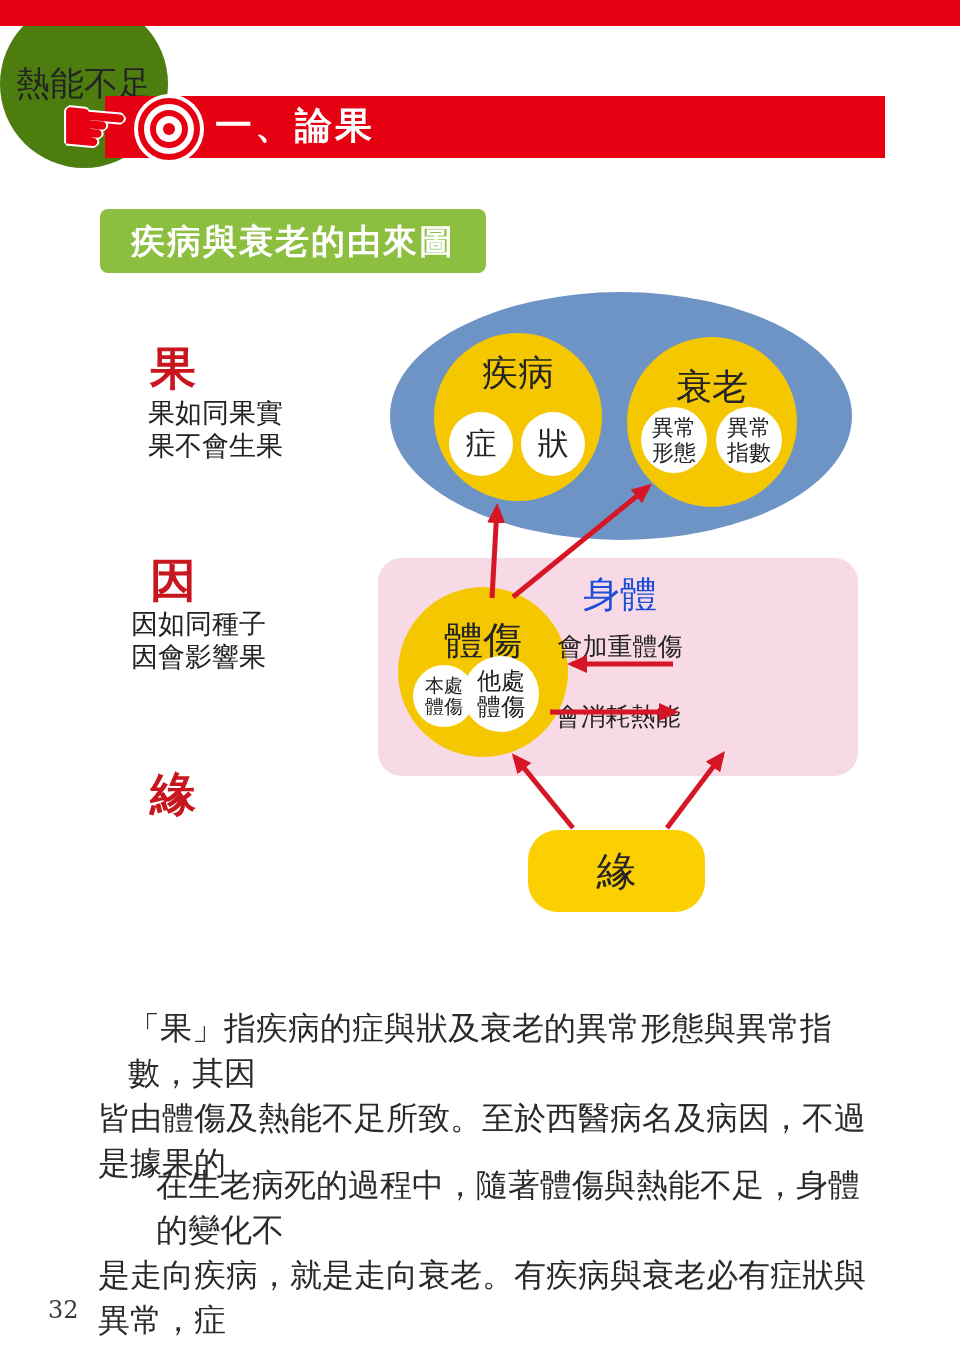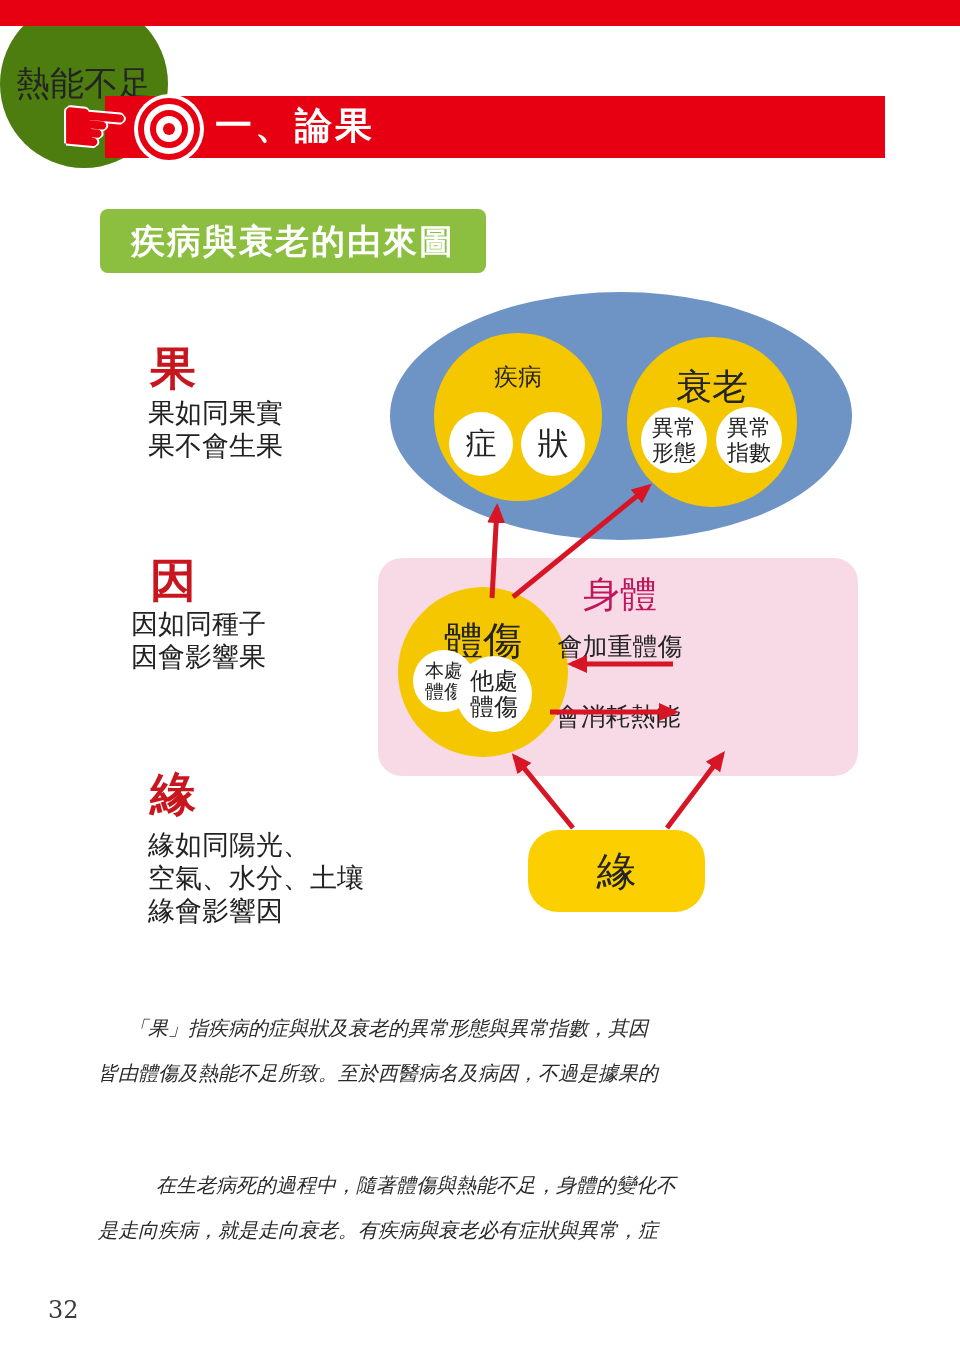--- a/index.html
+++ b/index.html
@@ -30,47 +30,47 @@
   #yuan-head{left:150px;top:770px;}
   #yuan-lines{left:148px;top:828px;}
   
   .blue-ellipse{position:absolute;left:390px;top:292px;width:462px;height:248px;background:#6d94c5;
         border-radius:50%;z-index:1;}
   .ycircle{position:absolute;background:#f4c700;border-radius:50%;z-index:2;}
   .wcircle{position:absolute;background:#fff;border-radius:50%;z-index:3;display:flex;
         flex-direction:column;align-items:center;justify-content:center;color:#222;}
   .circle-label{position:absolute;width:100%;text-align:center;color:#242424;font-weight:500;}
   #disease-circle{left:434px;top:333px;width:168px;height:168px;}
-  #disease-label{top:28px;font-size:24px;text-align:center;}
+  #disease-label{top:16px;font-size:36px;text-align:center;}
   #disease-sub1{left:15px;top:79px;width:64px;height:64px;font-size:31px;}
   #disease-sub2{left:87px;top:79px;width:64px;height:64px;font-size:31px;}
   #aging-circle{left:627px;top:337px;width:170px;height:170px;}
   #aging-label{top:26px;font-size:36px;}
   #aging-sub1{left:14px;top:70px;width:66px;height:66px;font-size:22px;line-height:25px;}
   #aging-sub2{left:89px;top:70px;width:66px;height:66px;font-size:22px;line-height:25px;}
   .pink-box{position:absolute;left:378px;top:558px;width:480px;height:218px;background:#f8dae6;
         border-radius:24px;z-index:1;}
   #body-label{position:absolute;left:560px;top:570px;width:120px;text-align:center;
-        font-size:37px;font-weight:500;color:#be185d;z-index:2;}
+        font-size:37px;font-weight:500;color:#1d4ed8;z-index:2;}
   #injury-circle{left:398px;top:587px;width:170px;height:170px;}
   #injury-label{top:27px;font-size:39px;}
-  #injury-sub1{left:15px;top:63px;width:62px;height:62px;font-size:19px;line-height:21px;}
-  #injury-sub2{left:58px;top:69px;width:76px;height:76px;font-size:24px;line-height:26px;align-items:center;}
+  #injury-sub1{left:15px;top:78px;width:62px;height:62px;font-size:19px;line-height:21px;}
+  #injury-sub2{left:65px;top:69px;width:76px;height:76px;font-size:24px;line-height:26px;align-items:center;}
   #heat-circle{left:672px;top:586px;width:168px;height:168px;background:#4d7c0f;border-radius:50%;
         z-index:2;display:flex;align-items:center;justify-content:center;font-size:34px;
         color:#242424;font-weight:500;}
   .arrow-label{position:absolute;font-size:25px;color:#242424;z-index:4;width:160px;text-align:center;}
   #worsen-label{left:540px;top:630px;}
   #consume-label{left:538px;top:700px;}
   .yuan-box{position:absolute;left:528px;top:830px;width:177px;height:82px;background:#fccf00;
         border-radius:30px;z-index:2;display:flex;align-items:center;justify-content:center;
         font-size:40px;color:#242424;font-weight:500;}
   .arrows-svg{position:absolute;left:0;top:0;width:960px;height:1362px;z-index:10;pointer-events:none;}
   
-  .bodytext{position:absolute;left:98px;width:792px;font-size:20px;line-height:45px;color:#2a2a2a;font-style:italic;}
+  .bodytext{position:absolute;left:98px;width:792px;font-size:32px;line-height:45px;color:#2a2a2a;}
   #para1{top:1006px;}
   #para2{top:1163px;}
   .indent1{padding-left:30px;}
   .indent2{padding-left:58px;}
   .page-number{position:absolute;left:36px;top:1296px;font-size:24px;color:#3c3c3c;
         font-family:"DejaVu Serif",serif;margin-left:12px;}
 </style>
 </head>
 <body>
 
@@ -95,25 +95,20 @@
   <div class="legend-lines" id="guo-lines">
     <div>果如同果實</div>
     <div>果不會生果</div>
   </div>
   <div class="legend-head" id="yin-head">因</div>
   <div class="legend-lines" id="yin-lines">
     <div>因如同種子</div>
     <div>因會影響果</div>
   </div>
   <div class="legend-head" id="yuan-head">緣</div>
-  <div class="legend-lines" id="yuan-lines">
-    <div>緣如同陽光、</div>
-    <div>空氣、水分、土壤</div>
-    <div>緣會影響因</div>
-  </div>
 
   <div class="blue-ellipse"></div>
   <div class="ycircle" id="disease-circle">
     <div class="circle-label" id="disease-label">疾病</div>
     <div class="wcircle" id="disease-sub1">
       <span>症</span>
     </div>
     <div class="wcircle" id="disease-sub2">
       <span>狀</span>
     </div>

